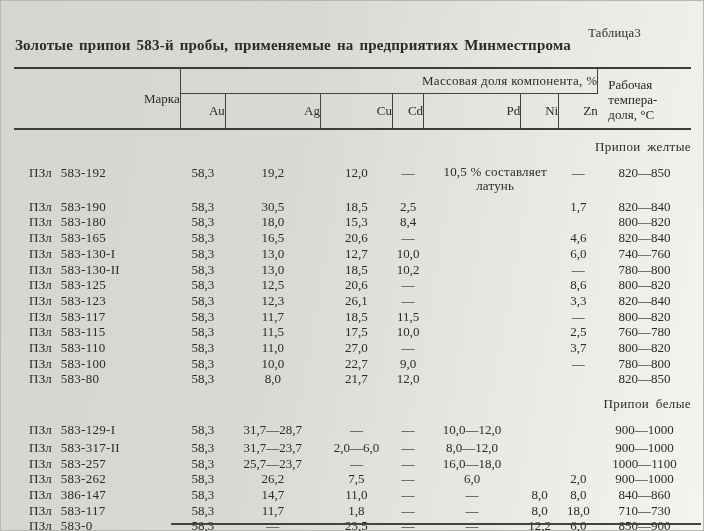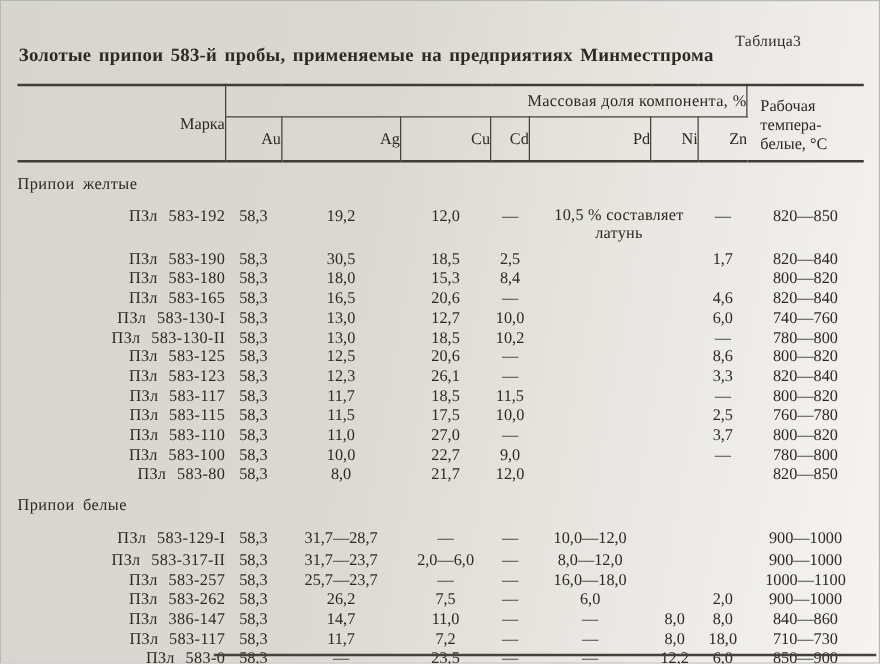--- a/index.html
+++ b/index.html
@@ -42,24 +42,24 @@
   }
   th.h-temp{line-height:15px;padding:2px 6px 0 10px;text-align:left;}
   tr.el-row th{border-right:1.5px solid #45423b;height:34px;}
   tr.el-row th:last-child{border-right:none;}
   tbody td{
     padding:0;line-height:15.7px;height:15.7px;
     text-align:center;vertical-align:top;
     white-space:nowrap;
   }
   td.section{
-    text-align:left;height:auto;
+    text-align:right;height:auto;
     padding:9px 0 7px 0;letter-spacing:.4px;word-spacing:3px;
   }
-  td.mark{text-align:right;padding-left:15px;word-spacing:5px;letter-spacing:.3px;}
+  td.mark{text-align:left;padding-left:15px;word-spacing:5px;letter-spacing:.3px;}
   tr.first-rows td{padding-top:3px;height:18px;}
   tr.has-note td{height:34px;}
   td.note{
     text-align:center;padding-left:8px;line-height:14.5px;
     white-space:normal;letter-spacing:.2px;
   }
   .bottom-rule{
     position:absolute;top:522px;left:170px;width:530px;height:2px;
     background:#45423b;
   }
@@ -82,21 +82,21 @@
         <col style="width:31px">
         <col style="width:97px">
       <col style="width:38px">
         <col style="width:39px">
         <col style="width:93px">
     </colgroup>
     <thead>
       <tr>
         <th rowspan="2" class="h-mark">Марка</th>
         <th colspan="7" class="h-group">Массовая доля компонента, %</th>
-        <th rowspan="2" class="h-temp">Рабочая темпера- белые, °С</th>
+        <th rowspan="2" class="h-temp">Рабочая темпера- доля, °С</th>
       </tr>
       <tr class="el-row">
         <th>Au</th>
         <th>Ag</th>
         <th>Cu</th>
         <th>Cd</th>
         <th>Pd</th>
         <th>Ni</th>
         <th>Zn</th>
       </tr>
@@ -302,21 +302,21 @@
           <td>—</td>
           <td>—</td>
           <td>8,0</td>
           <td>8,0</td>
           <td>840—860</td>
         </tr>
         <tr>
           <td class="mark">ПЗл 583-117</td>
           <td>58,3</td>
           <td>11,7</td>
-          <td>7,2</td>
+          <td>1,8</td>
           <td>—</td>
           <td>—</td>
           <td>8,0</td>
           <td>18,0</td>
           <td>710—730</td>
         </tr>
         <tr>
           <td class="mark">ПЗл 583-0</td>
           <td>58,3</td>
           <td>—</td>

